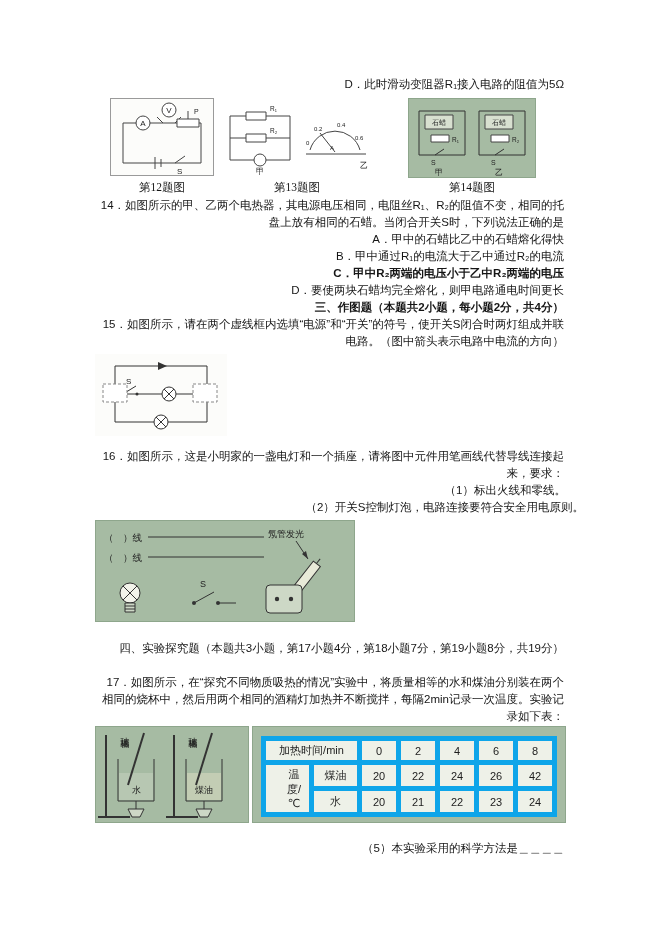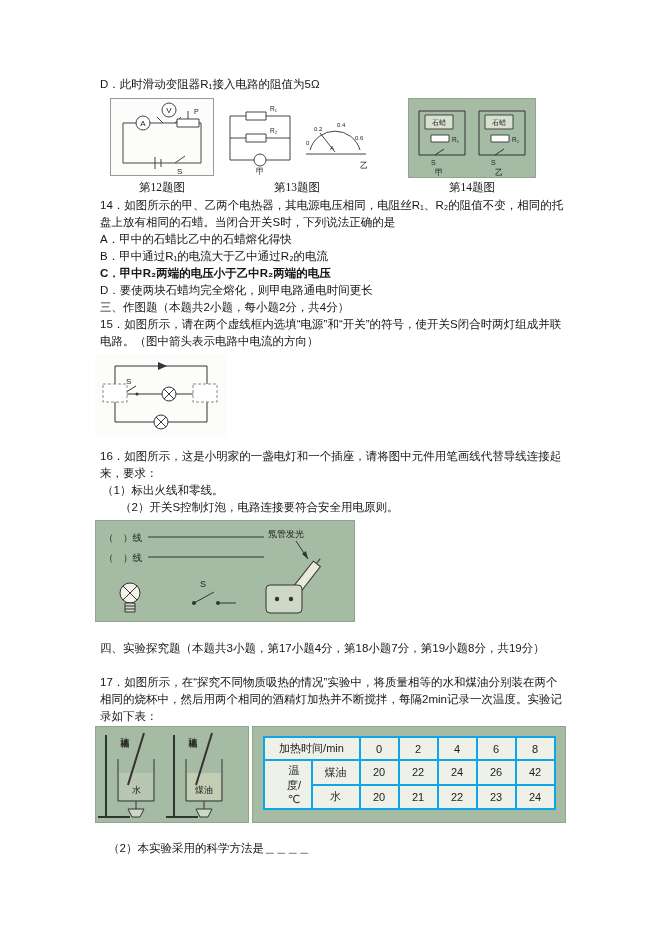--- a/index.html
+++ b/index.html
@@ -11,20 +11,21 @@
     background: #ffffff;
     font-family: "Liberation Sans", "DejaVu Sans", sans-serif;
     color: #151515;
     overflow: hidden;
   }
   .t {
     position: absolute;
     font-size: 11.5px;
     line-height: 17px;
     white-space: pre-wrap;
+    text-align: right;
   }
   .caption {
     position: absolute;
     font-size: 11.5px;
     line-height: 15px;
     text-align: center;
     font-family: Liberation Serif, serif;
   }
   .figbox { position: absolute; }
   .white-fig { background: #fcfcfa; }
@@ -36,21 +37,21 @@
   .vtext {
     position: absolute;
     writing-mode: vertical-rl;
     font-size: 9px;
     letter-spacing: 1px;
     color: #1d1d1d;
     line-height: 10px;
   }
   table.exp { border-collapse: collapse; background: #eef1e8; }
   table.exp td {
-    border: 2px solid #0ea5e9;
+    border: 5px solid #0ea5e9;
     font-size: 11px;
     text-align: center;
     padding: 2px 4px;
     height: 23px;
     color: #1d1d1d;
   }
 </style>
 </head>
 <body>
 
@@ -123,21 +124,21 @@
   <div class="caption" style="left:110px;top:180px;width:104px;">第12题图</div>
   <div class="caption" style="left:222px;top:180px;width:150px;">第13题图</div>
   <div class="caption" style="left:408px;top:180px;width:128px;">第14题图</div>
 
   <div class="t" style="top:197px;left:100px;width:464px;">14．如图所示的甲、乙两个电热器，其电源电压相同，电阻丝R₁、R₂的阻值不变，相同的托盘上放有相同的石蜡。当闭合开关S时，下列说法正确的是</div>
   <div class="t" style="top:231px;left:100px;width:464px;">A．甲中的石蜡比乙中的石蜡熔化得快</div>
   <div class="t" style="top:248px;left:100px;width:464px;">B．甲中通过R₁的电流大于乙中通过R₂的电流</div>
   <div class="t" style="top:265px;left:100px;width:464px;font-weight:bold;">C．甲中R₂两端的电压小于乙中R₂两端的电压</div>
   <div class="t" style="top:282px;left:100px;width:464px;">D．要使两块石蜡均完全熔化，则甲电路通电时间更长</div>
 
-  <div class="t" style="top:299px;left:100px;width:464px;">三、作图题（本题共2小题，每小题2分，共4分）</div>
+  <div class="t" style="top:299px;left:100px;width:464px;font-weight:bold;">三、作图题（本题共2小题，每小题2分，共4分）</div>
   <div class="t" style="top:316px;left:100px;width:464px;">15．如图所示，请在两个虚线框内选填“电源”和“开关”的符号，使开关S闭合时两灯组成并联电路。（图中箭头表示电路中电流的方向）</div>
 
   <div class="figbox white-fig" style="left:95px;top:354px;width:132px;height:82px;">
     <svg width="130" height="80" viewBox="0 0 130 80">
       <line x1="20" y1="12" x2="112" y2="12" stroke="#333"></line>
       <polygon points="72,12 63,8 63,16" fill="#333"></polygon>
       <line x1="20" y1="12" x2="20" y2="68" stroke="#333"></line>
       <line x1="112" y1="12" x2="112" y2="68" stroke="#333"></line>
       <line x1="20" y1="68" x2="112" y2="68" stroke="#333"></line>
       <line x1="20" y1="40" x2="112" y2="40" stroke="#333"></line>
@@ -241,15 +242,15 @@
         <td>20</td>
         <td>21</td>
         <td>22</td>
         <td>23</td>
         <td>24</td>
       </tr>
     </tbody>
       </table>
   </div>
 
-  <div class="t" style="top:840px;left:108px;width:456px;">（2）本实验采用的科学方法是＿＿＿＿</div>
+  <div class="t" style="top:840px;left:108px;width:456px;">（5）本实验采用的科学方法是＿＿＿＿</div>
 
 </div>
 
 </body></html>

